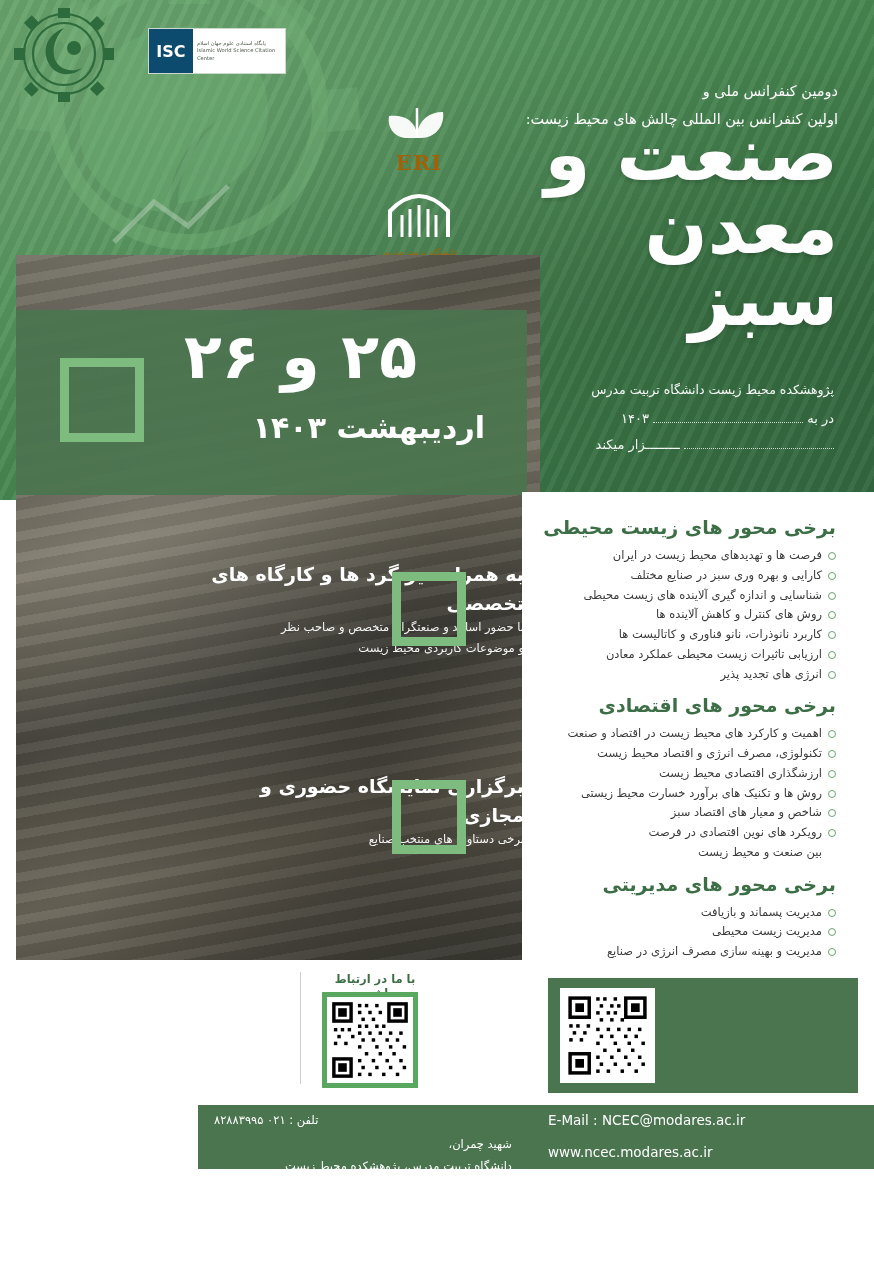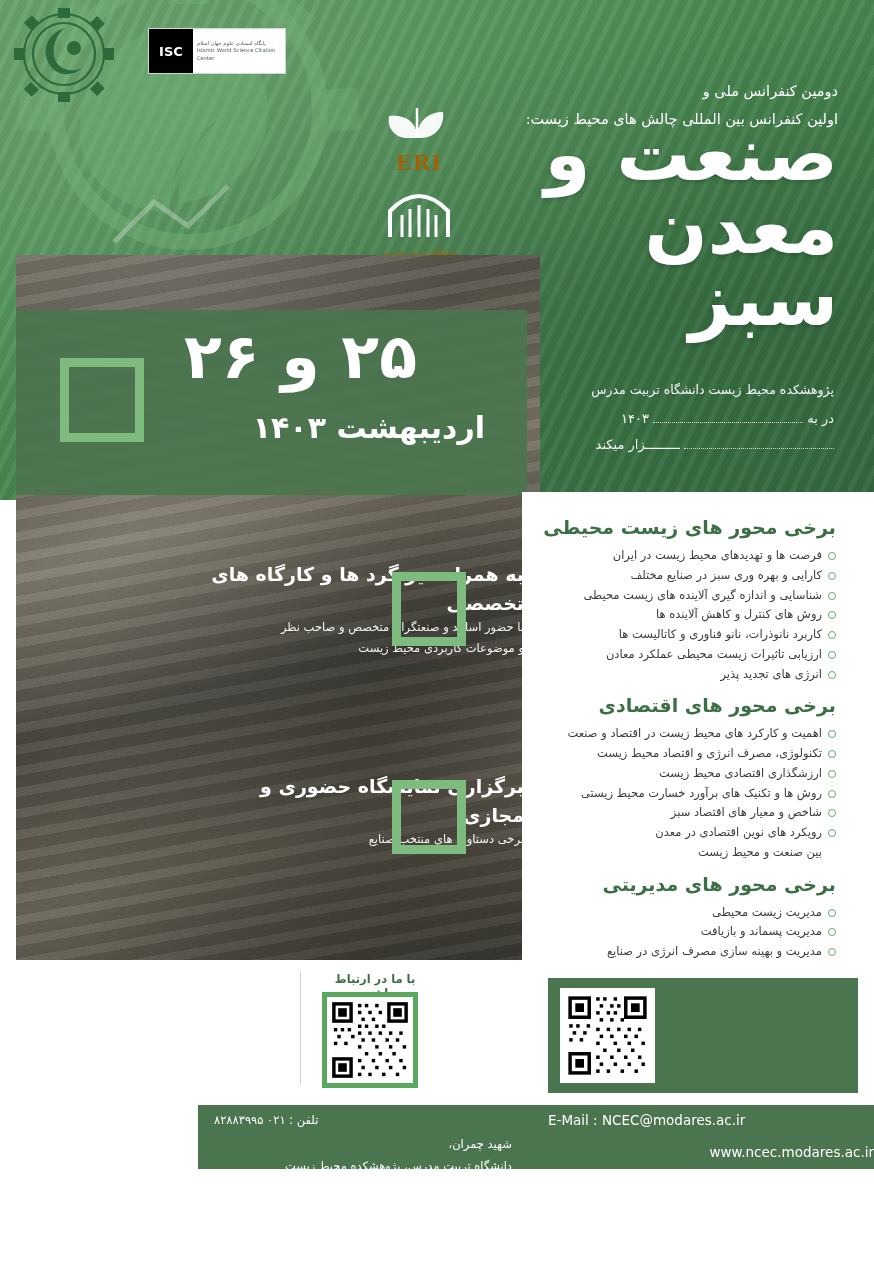--- a/index.html
+++ b/index.html
@@ -158,22 +158,22 @@
   }
   .isc-box{
     position:absolute;left:148px;top:28px;width:136px;height:44px;
     background:#ffffff;border:1px solid #cfd8cf;display:flex;align-items:center;
   }
   .isc-left{
     width:88px;font-size:5.2px;line-height:1.35;color:#4a5a4a;padding:3px 4px;
     direction:ltr;text-align:left;
   }
   .isc-right{
-    width:46px;height:100%;background:#000000;color:#fff;font-weight:bold;
-    font-size:13px;display:flex;align-items:center;justify-content:center;
+    width:46px;height:100%;background:#0c4a6e;color:#fff;font-weight:bold;
+    font-size:16px;display:flex;align-items:center;justify-content:center;
     font-family:"DejaVu Sans","Liberation Sans",sans-serif;
   }
   .divider-v{
     position:absolute;left:300px;top:972px;width:1px;height:112px;background:#c9d3c9;
   }
   .contact-label{
     position:absolute;left:320px;top:972px;width:110px;
     font-size:11.5px;color:#3d6f46;direction:rtl;text-align:center;font-weight:bold;
   }
   .qr-small{
@@ -191,21 +191,21 @@
     position:absolute;left:12px;top:10px;width:95px;height:95px;background:#ffffff;padding:4px;box-sizing:border-box;
   }
 
   .bar-email{
     position:absolute;left:526px;top:1105px;width:348px;height:32px;background:#4a754e;
     color:#ffffff;font-size:13.5px;direction:ltr;text-align:left;
     padding:7px 0 0 22px;box-sizing:border-box;
   }
   .bar-web{
     position:absolute;left:526px;top:1137px;width:348px;height:32px;background:#4a754e;
-    color:#ffffff;font-size:13.5px;direction:ltr;text-align:right;
+    color:#ffffff;font-size:13.5px;direction:ltr;text-align:left;
     padding:7px 0 0 22px;box-sizing:border-box;
   }
   .bar-addr{
     position:absolute;left:198px;top:1105px;width:330px;height:64px;background:#4a754e;
     color:#ffffff;font-size:11.5px;direction:rtl;text-align:right;
     padding:8px 16px 0 12px;box-sizing:border-box;line-height:1.85;
   }
   .bar-tel{
     position:absolute;left:208px;top:1105px;width:320px;height:32px;background:#4a754e;
     color:#ffffff;font-size:11.5px;direction:rtl;text-align:left;
@@ -314,28 +314,28 @@
       <li>انرژی های تجدید پذیر</li>
     </ul>
 
     <h3>برخی محور های اقتصادی</h3>
     <ul>
       <li>اهمیت و کارکرد های محیط زیست در اقتصاد و صنعت</li>
       <li>تکنولوژی، مصرف انرژی و اقتصاد محیط زیست</li>
       <li>ارزشگذاری اقتصادی محیط زیست</li>
       <li>روش ها و تکنیک های برآورد خسارت محیط زیستی</li>
       <li>شاخص و معیار های اقتصاد سبز</li>
-      <li>رویکرد های نوین اقتصادی در معدن</li>
+      <li>رویکرد های نوین اقتصادی در فرصت</li>
       <li class="cont">بین صنعت و محیط زیست</li>
     </ul>
 
     <h3>برخی محور های مدیریتی</h3>
     <ul>
+      <li>مدیریت پسماند و بازیافت</li>
       <li>مدیریت زیست محیطی</li>
-      <li>مدیریت پسماند و بازیافت</li>
       <li>مدیریت و بهینه سازی مصرف انرژی در صنایع</li>
       <li>کاهش و مدیریت زباله</li>
     </ul>
   </div>
 
   <div class="bottom"></div>
 
   <svg class="modares-seal" viewBox="0 0 108 104">
     <g fill="none" stroke="#2e6b3c" stroke-width="2.2">
       <circle cx="54" cy="50" r="40"></circle>

